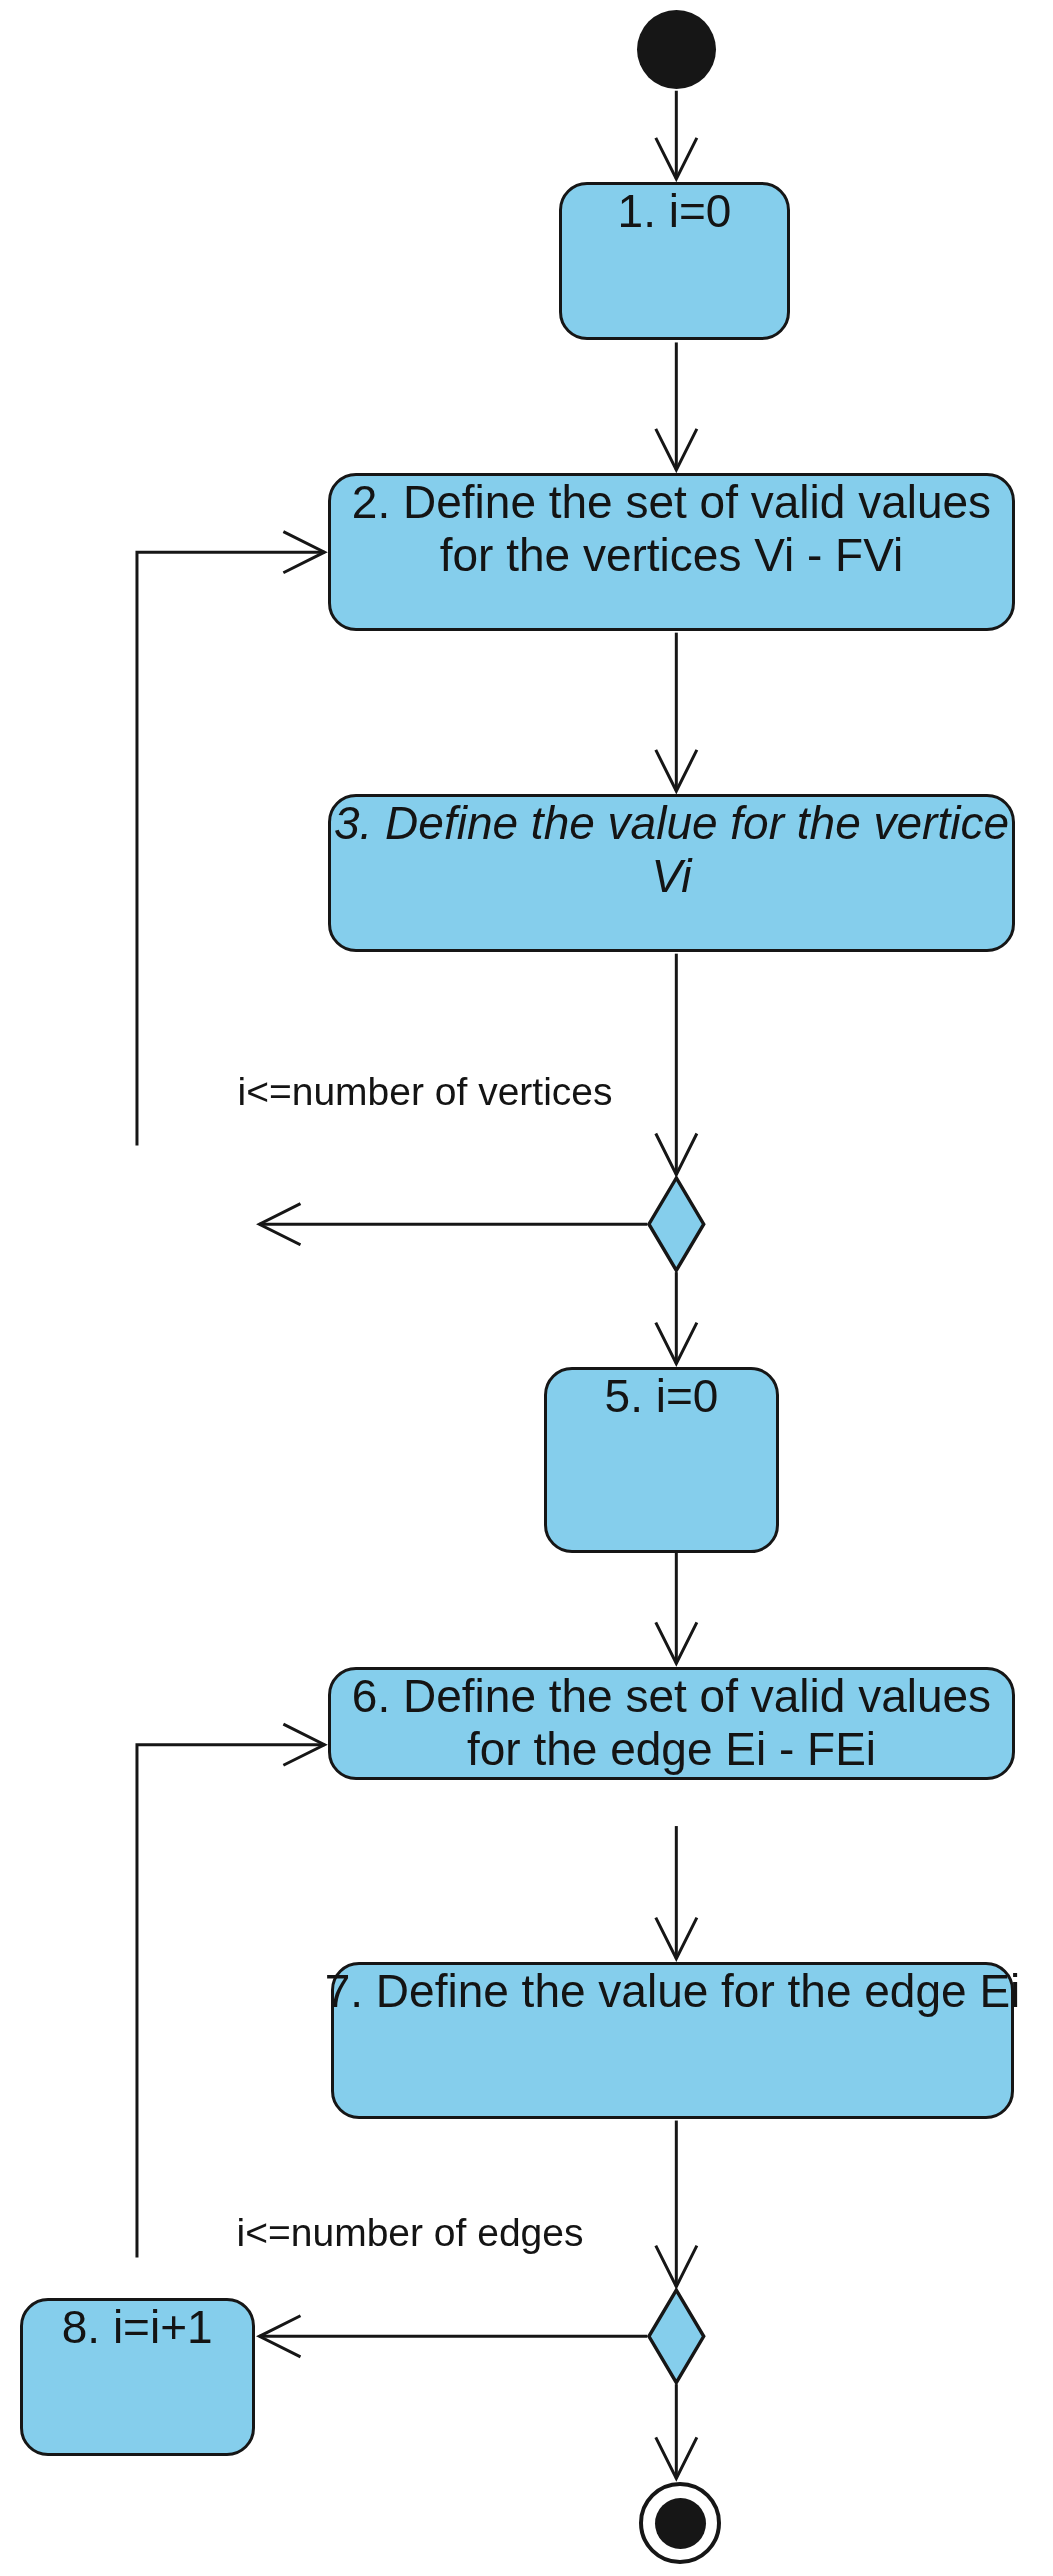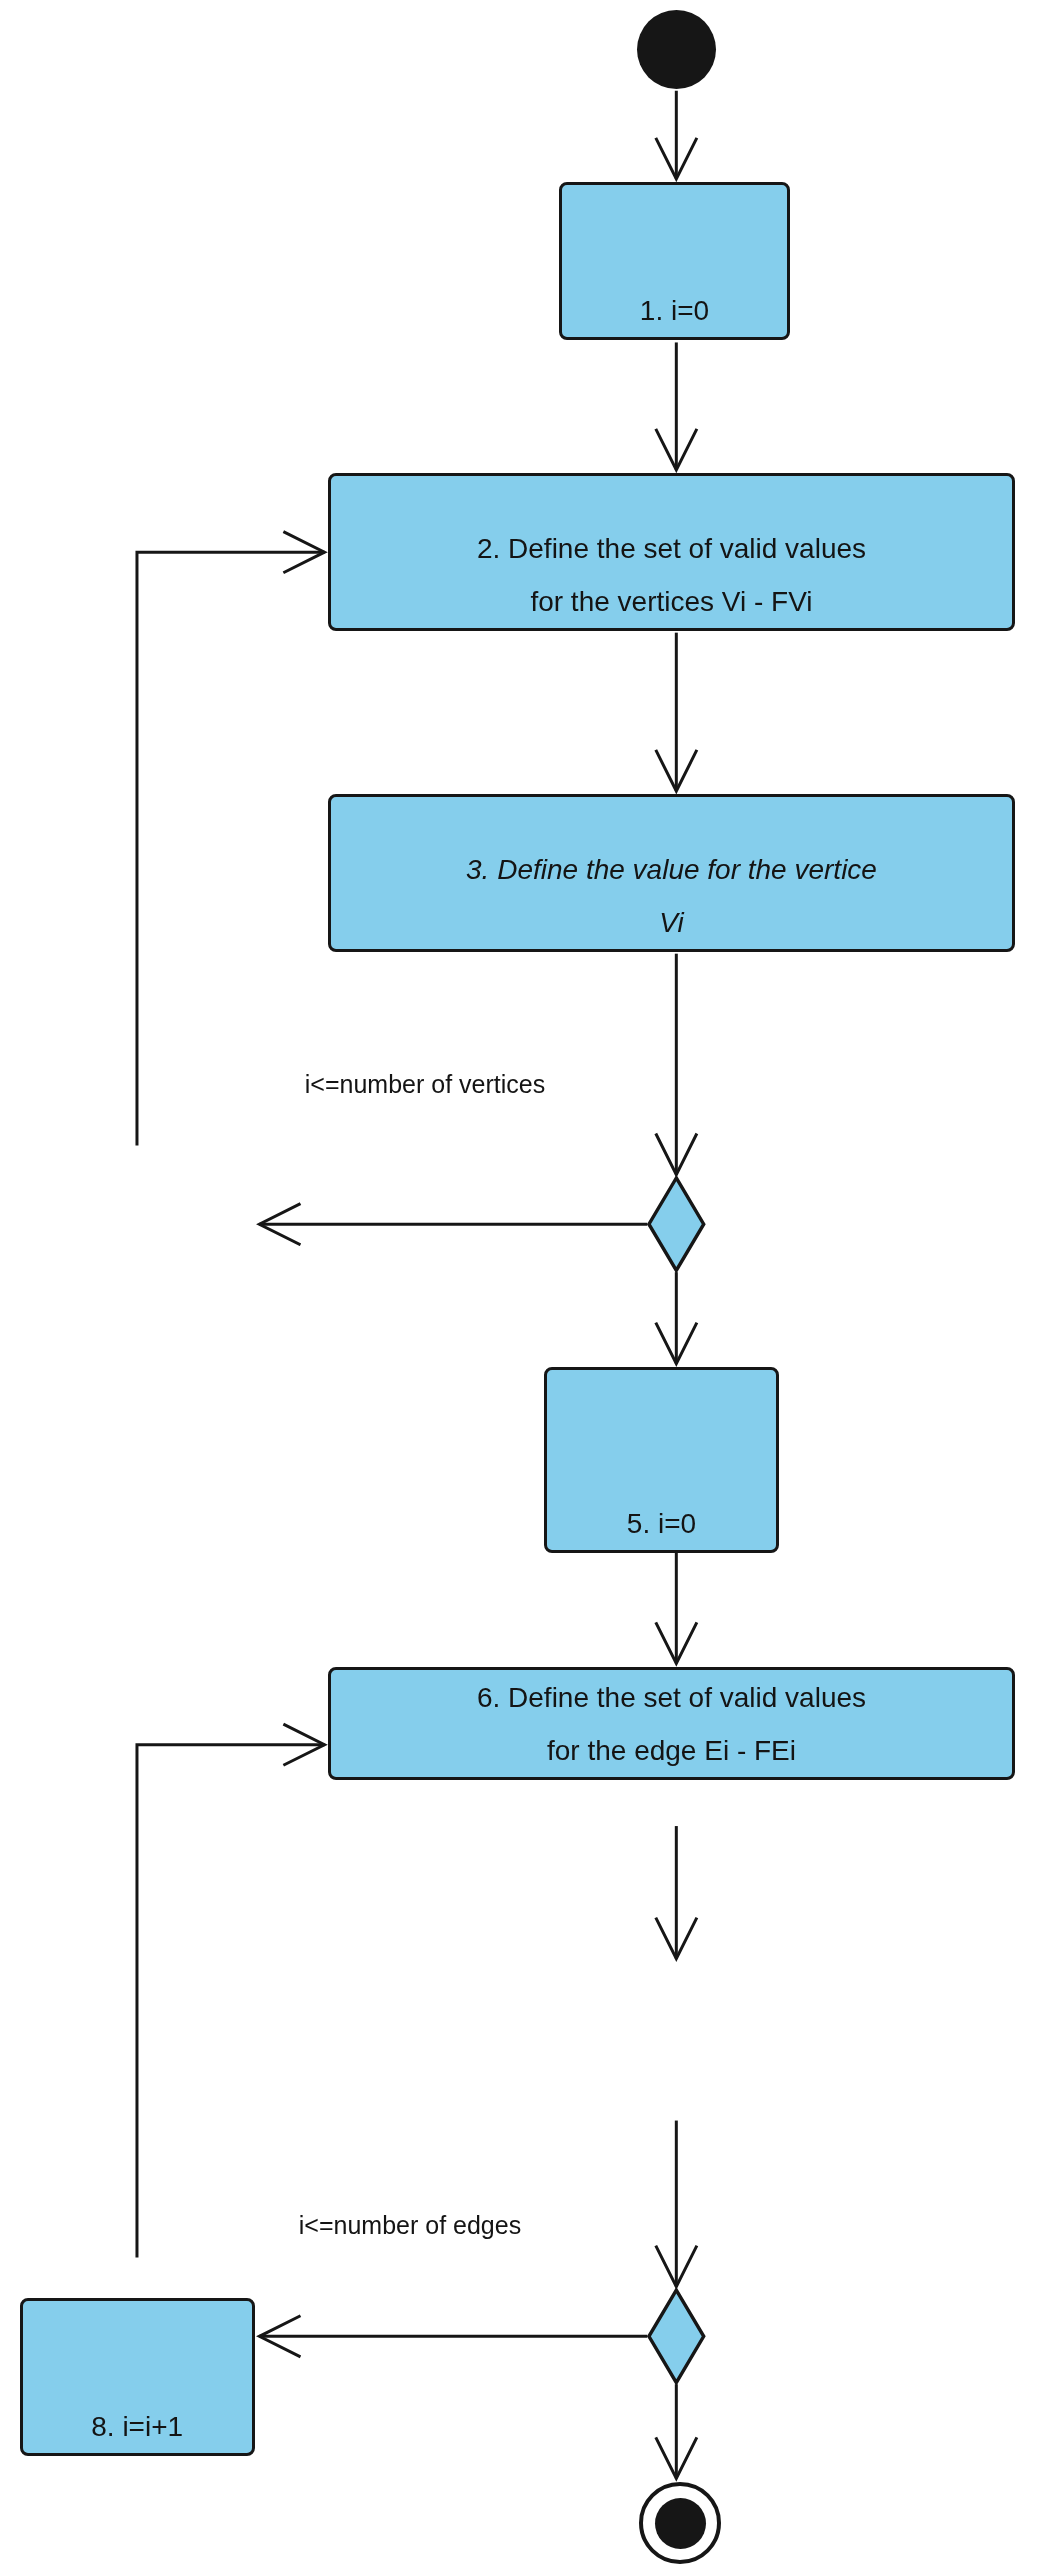--- a/index.html
+++ b/index.html
@@ -8,26 +8,26 @@
     font-family:"Liberation Sans",sans-serif;color:var(--text,#141414);overflow:hidden;
   }
   svg.connectors{position:absolute;left:0;top:0;width:1053px;height:2576px;}
   .conn{fill:none;stroke:var(--line,#161616);stroke-width:3.5px;}
   .shape{fill:var(--node-fill,#85CEEC);stroke:var(--line,#161616);stroke-width:4px;}
   #ah path{fill:none;stroke:var(--line,#161616);stroke-width:3.5px;}
   .action{
     position:absolute;box-sizing:border-box;
     background:var(--node-fill,#85CEEC);
     border:3.4px solid var(--line,#161616);
-    border-radius:8px;
-    display:flex;flex-direction:column;align-items:center;justify-content:flex-end;
-    font-size:28px;
+    border-radius:28px;
+    display:flex;flex-direction:column;align-items:center;justify-content:flex-start;
+    font-size:46px;
   }
   .action .line{line-height:53px;white-space:nowrap;text-align:center;}
-  .guard{position:absolute;font-size:25px;white-space:nowrap;text-align:center;}
+  .guard{position:absolute;font-size:39px;white-space:nowrap;text-align:center;}
   .start-node{position:absolute;width:79px;height:79px;border-radius:50%;background:var(--line,#141414);}
   .end-outer{
     position:absolute;width:82px;height:82px;border-radius:50%;box-sizing:border-box;
     border:4.3px solid var(--line,#141414);background:#ffffff;
     display:flex;align-items:center;justify-content:center;
   }
   .end-inner{width:51px;height:51px;border-radius:50%;background:var(--line,#141414);}
 </style>
 </head>
 <body>
@@ -106,20 +106,23 @@
 
   <div class="action" style="left:544px;top:1367px;width:235px;height:186px;">
     <div class="line">5. i=0</div>
   </div>
 
   <div class="action" style="left:328px;top:1667px;width:687px;height:113px;">
     <div class="line">6. Define the set of valid values</div>
     <div class="line">for the edge Ei - FEi</div>
   </div>
 
+  <div class="action" style="left:331px;top:1962px;width:683px;height:157px;">
+    <div class="line">7. Define the value for the edge Ei</div>
+  </div>
 
   <div class="guard" style="left:196px;top:2211px;width:428px;">i&lt;=number of edges</div>
 
   <div class="action" style="left:19.7px;top:2258px;width:235px;height:158px;margin-top:40px;">
     <div class="line">8. i=i+1</div>
   </div>
 
   <div class="end-outer" style="left:639px;top:2482px;">
     <div class="end-inner"></div>
   </div>

